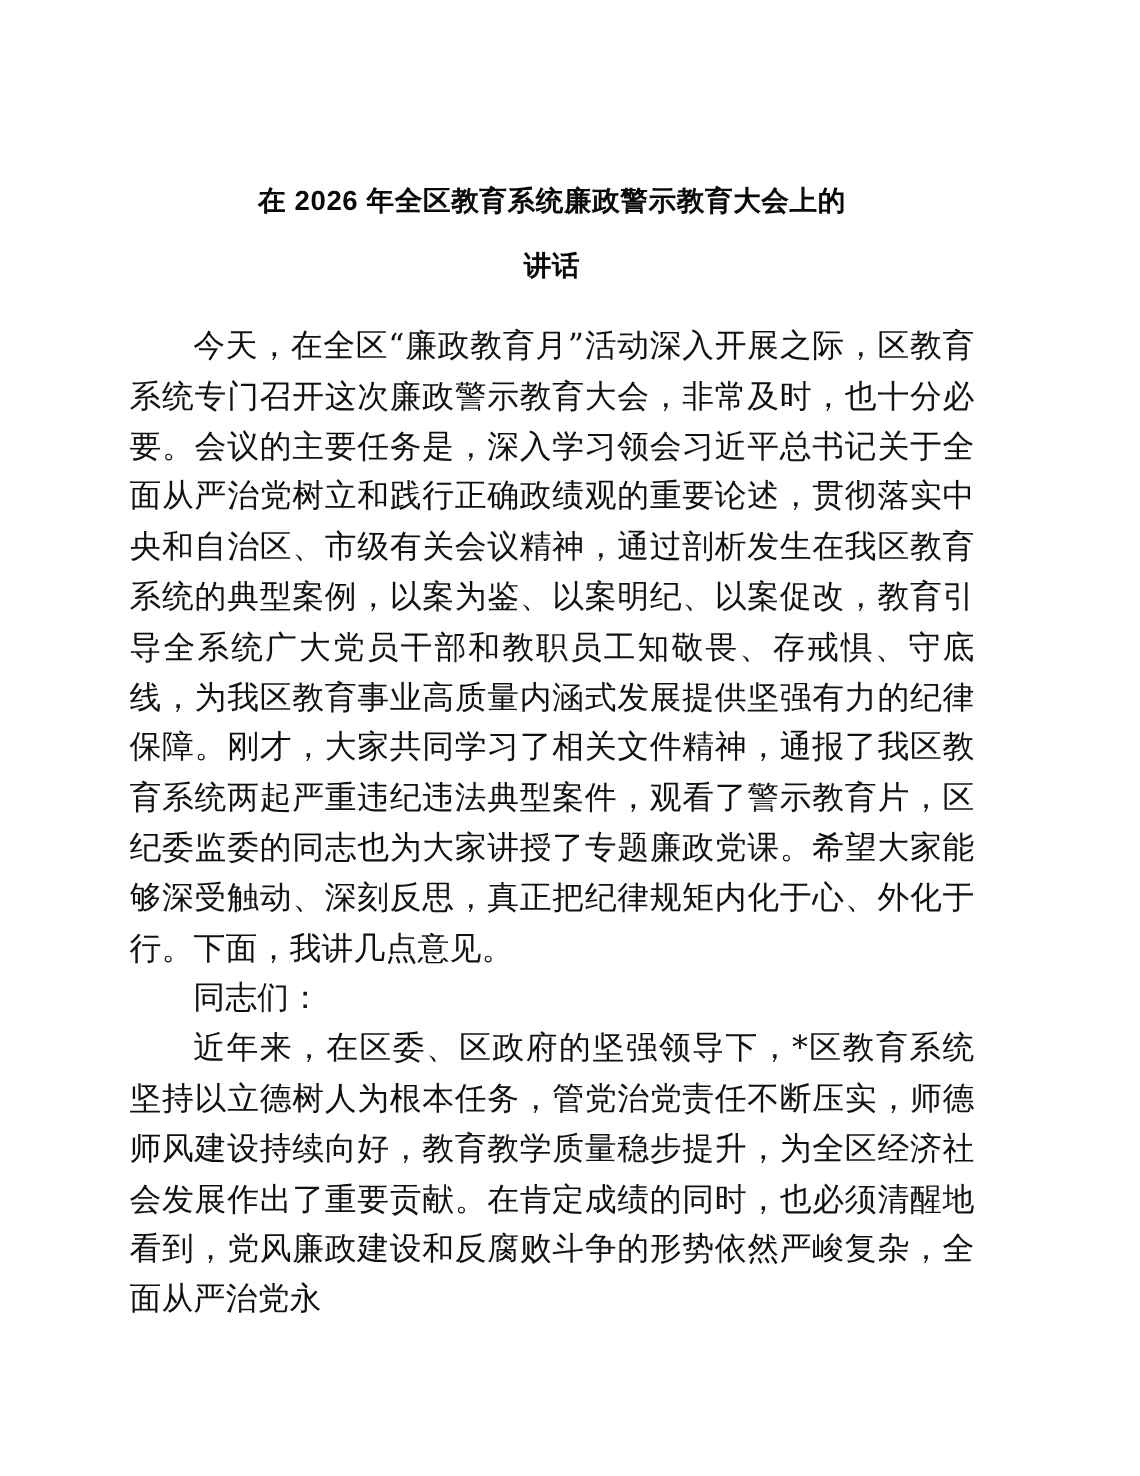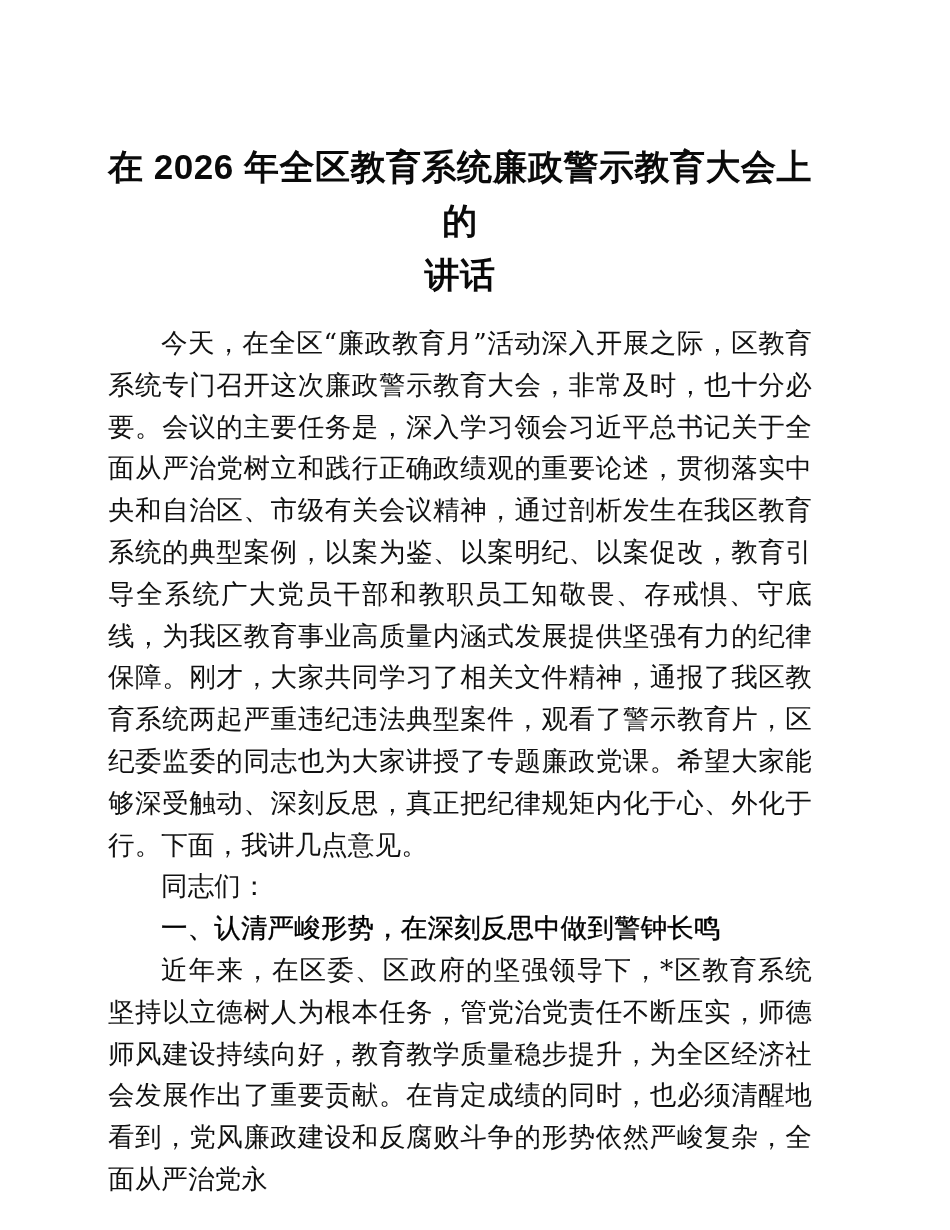--- a/index.html
+++ b/index.html
@@ -32,21 +32,21 @@
     width: 704px;
   }
 
   
   .doc-title {
     margin: 0;
     padding-top: 140px;
     text-align: center;
     font-family: "Liberation Sans", "DejaVu Sans", sans-serif;
     font-weight: bold;
-    font-size: 35px;
+    font-size: 23px;
     line-height: 54px;
     letter-spacing: 0.5px;
     color: #0a0a0a;
     white-space: pre-line;
   }
 
   
   .body-block {
     margin-top: 20px;
   }
@@ -90,19 +90,18 @@
 
     <h1 class="doc-title">在 2026 年全区教育系统廉政警示教育大会上的
 讲话</h1>
 
     <div class="body-block">
 
       <p class="para">今天，在全区“廉政教育月”活动深入开展之际，区教育系统专门召开这次廉政警示教育大会，非常及时，也十分必要。会议的主要任务是，深入学习领会习近平总书记关于全面从严治党树立和践行正确政绩观的重要论述，贯彻落实中央和自治区、市级有关会议精神，通过剖析发生在我区教育系统的典型案例，以案为鉴、以案明纪、以案促改，教育引导全系统广大党员干部和教职员工知敬畏、存戒惧、守底线，为我区教育事业高质量内涵式发展提供坚强有力的纪律保障。刚才，大家共同学习了相关文件精神，通报了我区教育系统两起严重违纪违法典型案件，观看了警示教育片，区纪委监委的同志也为大家讲授了专题廉政党课。希望大家能够深受触动、深刻反思，真正把纪律规矩内化于心、外化于行。下面，我讲几点意见。</p>
 
       <p class="para salutation">同志们：</p>
 
-      <p class="section-heading">一、认清严峻形势，在深刻反思中做到警钟长鸣</p>
 
       <p class="para">近年来，在区委、区政府的坚强领导下，*区教育系统坚持以立德树人为根本任务，管党治党责任不断压实，师德师风建设持续向好，教育教学质量稳步提升，为全区经济社会发展作出了重要贡献。在肯定成绩的同时，也必须清醒地看到，党风廉政建设和反腐败斗争的形势依然严峻复杂，全面从严治党永</p>
 
     </div>
   </div>
 </div>
 
 </body></html>

